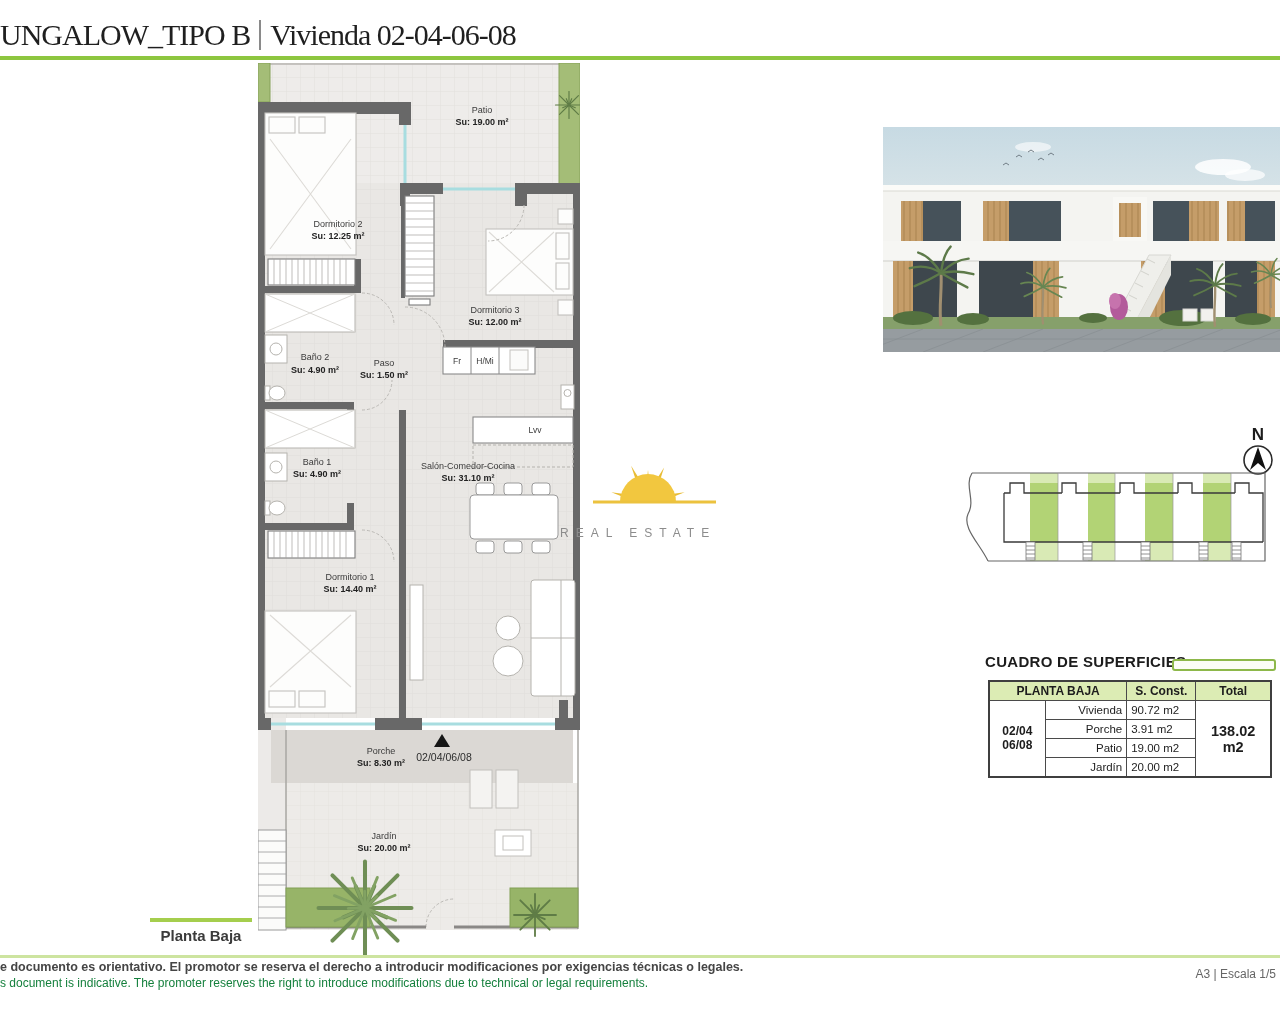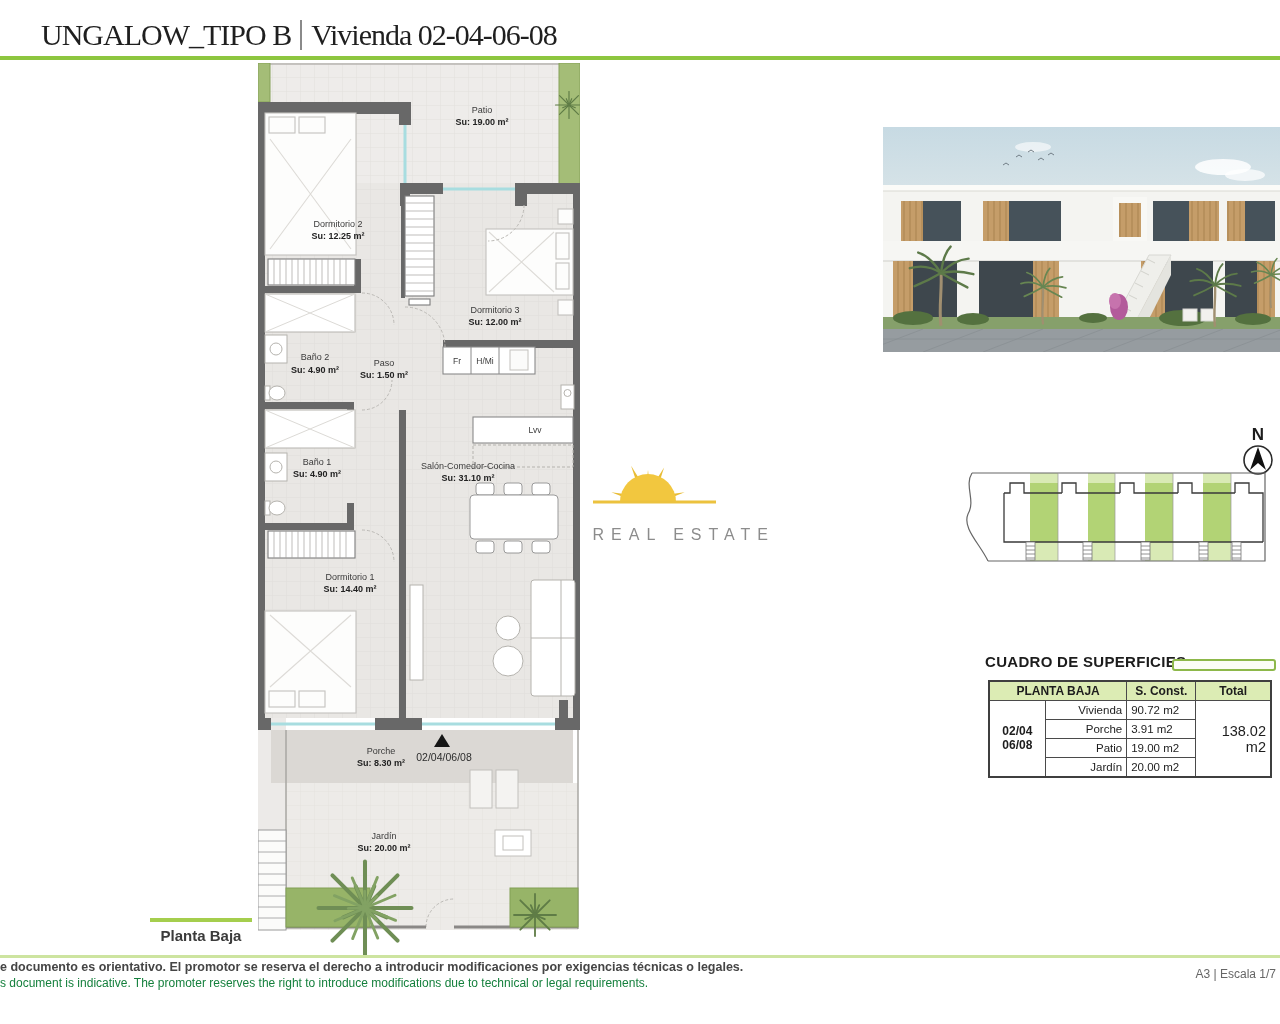--- a/index.html
+++ b/index.html
@@ -1,57 +1,57 @@
 <!DOCTYPE html>
 <html><head>
 <meta charset="utf-8">
 <style>
   html,body{margin:0;padding:0;background:#fff;}
   .page{position:relative;width:1280px;height:1024px;background:#ffffff;overflow:hidden;
         font-family:"Liberation Sans","DejaVu Sans",sans-serif;}
   
   .title{position:absolute;left:0;top:18px;display:flex;align-items:center;
          font-family:"Liberation Serif","DejaVu Serif",serif;color:#1f1f1f;}
-  .title .t1{font-size:30px;letter-spacing:-1px;white-space:nowrap;padding-left:41px;}
+  .title .t1{font-size:30px;letter-spacing:-1px;white-space:nowrap;}
   .title .vline{width:2px;height:30px;background:#8a8a8a;margin:0 9px;}
   .title .t2{font-size:30px;letter-spacing:-1px;white-space:nowrap;text-align:right;}
   .rule-green{position:absolute;left:0;top:56px;width:1280px;height:4px;background:#8dc63f;}
   
   .plan{position:absolute;left:258px;top:63px;width:322px;height:892px;}
   .plan svg{display:block;}
   text.room{font-size:9px;fill:#3a3a3a;text-anchor:middle;}
   text.area{font-size:9px;font-weight:bold;fill:#222;text-anchor:middle;}
   text.appl{font-size:8.5px;fill:#3a3a3a;text-anchor:middle;}
   text.entry{font-size:10.5px;fill:#2d2d2d;text-anchor:middle;}
   .caption{position:absolute;left:150px;top:918px;width:102px;text-align:center;}
   .caption .bar{height:4px;background:#a5ce4e;margin-bottom:5px;}
   .caption .txt{font-size:15px;font-weight:bold;color:#3b3b3b;}
   
   .photo{position:absolute;left:883px;top:127px;width:397px;height:225px;overflow:hidden;}
   
   .logo{position:absolute;left:560px;top:450px;width:215px;text-align:left;}
   .logo-words{font-size:35px;font-weight:bold;letter-spacing:0;line-height:1;margin-top:2px;}
   .logo-words .gold{color:#d3a93c;}
   .logo-words .amp{color:#4d4d4d;padding:0 6px;}
-  .logo-sub{font-size:16px;letter-spacing:7px;color:#8c8c8c;margin-top:6px;text-align:right;}
+  .logo-sub{font-size:12px;letter-spacing:7px;color:#8c8c8c;margin-top:6px;}
   
   .compass{position:absolute;left:1238px;top:426px;width:40px;text-align:center;}
   .compass .n{font-size:17px;font-weight:bold;color:#1d1d1d;line-height:1;}
   .siteplan{position:absolute;left:960px;top:448px;width:320px;height:160px;}
   
   .surf-title{position:absolute;left:985px;top:653px;font-size:15px;font-weight:bold;color:#1c1c1c;letter-spacing:.3px;}
   .surf-bar{position:absolute;left:1172px;top:659px;width:100px;height:8px;border:2px solid #8db84a;border-radius:3px;background:#fbfdf6;}
   table.surf{position:absolute;left:988px;top:680px;width:284px;border-collapse:collapse;
              font-size:11.5px;color:#1d1d1d;border:2px solid #3f3f3f;}
   table.surf th,table.surf td{border:1px solid #4a4a4a;padding:1px 4px;height:16px;}
   table.surf th{background:#dcecb4;font-size:12px;}
   td.rname{text-align:right;padding-left:10px;width:85px;}
   td.rval{text-align:left;width:70px;}
   td.unit{text-align:center;font-size:12px;font-weight:bold;width:54px;line-height:1.15;}
-  td.total{text-align:right;font-size:14.5px;font-weight:normal;width:75px;}
+  td.total{text-align:center;font-size:14.5px;font-weight:bold;width:75px;}
   
   .foot-rule{position:absolute;left:0;top:955px;width:1280px;height:3px;background:#cde4a0;}
   .foot-es{position:absolute;left:0;top:960px;font-size:12.5px;font-weight:bold;color:#454545;white-space:nowrap;}
   .foot-en{position:absolute;left:0;top:976px;font-size:12px;color:#15803d;white-space:nowrap;}
   .foot-sheet{position:absolute;right:4px;top:967px;font-size:12px;color:#666;}
 </style>
 </head>
 <body>
 
 <div class="page">
@@ -495,15 +495,15 @@
     <tr>
       <td class="rname">Jardín</td>
       <td class="rval">20.00 m2</td>
     </tr>
   </tbody>
     </table>
 
   <div class="foot-rule"></div>
   <div class="foot-es">e documento es orientativo. El promotor se reserva el derecho a introducir modificaciones por exigencias técnicas o legales.</div>
   <div class="foot-en">s document is indicative. The promoter reserves the right to introduce modifications due to technical or legal requirements.</div>
-  <div class="foot-sheet">A3 | Escala 1/7</div>
+  <div class="foot-sheet">A3 | Escala 1/5</div>
 
 </div>
 
 </body></html>

